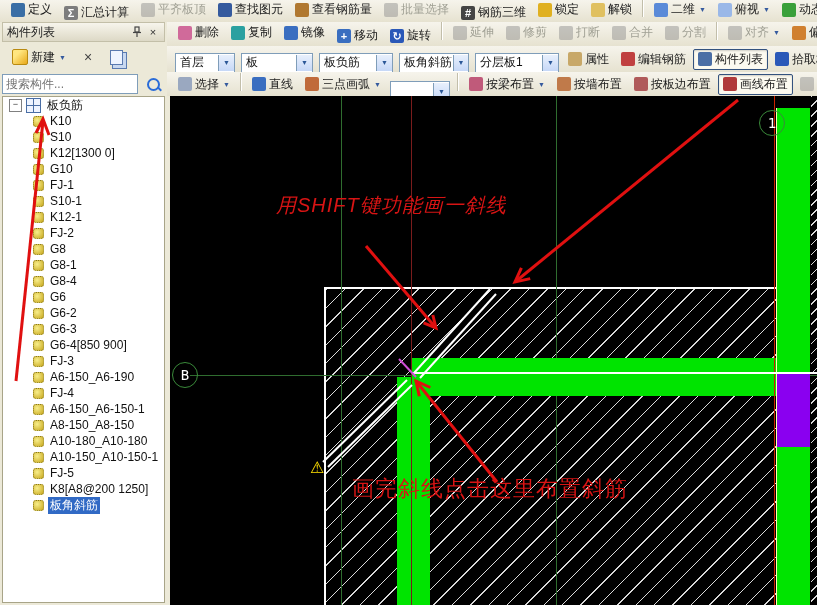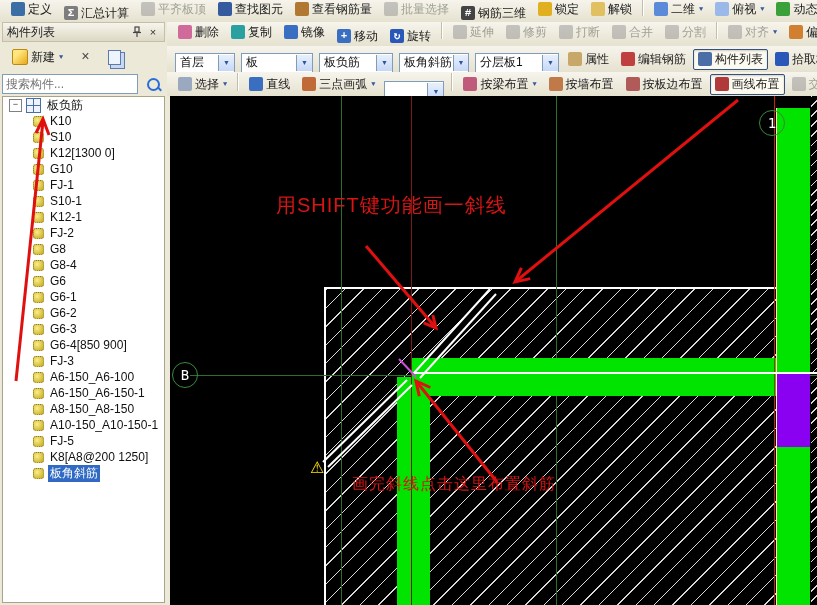--- a/index.html
+++ b/index.html
@@ -8,21 +8,21 @@
        --green:#00e400;--grid-green:#2f6d2f;--axis-red:#7a1c1c;--edge-red:#cc2200;
        --purple:#8a00f0;--ann-red:#d81414;--sel-blue:#316ac5;}
   
   .tbrow{position:absolute;display:flex;align-items:center;background:linear-gradient(#f6f4ec,#e6e2d0);
          border-bottom:1px solid #d4d0ba;overflow:hidden;white-space:nowrap;}
   #row1{left:0;top:0;width:817px;height:22px;}
   #row2{left:167px;top:22px;width:650px;height:24px;}
   #row3{left:167px;top:46px;width:650px;height:26px;}
   #row4{left:167px;top:72px;width:650px;height:24px;}
   .tb-item{display:inline-flex;align-items:center;gap:3px;padding:1px 4px;margin:11px 1px;border:1px solid transparent;
-           border-radius:2px;cursor:default;font-family:Liberation Mono, monospace;}
+           border-radius:2px;cursor:default;}
   .tb-item .lbl{font-size:12px;color:#1a1a1a;}
   .tb-item.disabled .lbl{color:#a0a094;}
   .tb-item.disabled .ticon{opacity:.45;filter:grayscale(90%);}
   .tb-item.pressed{border:1px solid #33527e;background:#fcfaf0;box-shadow:inset 0 1px 2px rgba(0,0,0,.18);}
   .ticon{display:inline-block;width:14px;height:14px;border-radius:2px;text-align:center;line-height:14px;
          font-size:11px;font-weight:bold;color:#fff;}
   .dd{font-size:7px;color:#355a9e;margin-left:1px;}
   .tbsep{display:inline-block;width:1px;height:18px;background:#c2beaa;border-right:1px solid #fff;margin:0 4px;}
   .grip{display:inline-block;width:4px;height:18px;margin:0 3px 0 2px;
         background:repeating-linear-gradient(#b8b4a0 0 2px,transparent 2px 4px);border-radius:2px;}
@@ -77,22 +77,22 @@
   #wall-paleline{left:606px;top:12px;width:1px;height:497px;background:#ffffb0;}
   #wall-green{left:607px;top:12px;width:33px;height:497px;background:var(--green);}
   #purple-col{left:607px;top:277px;width:33px;height:74px;background:var(--purple);}
   #white-hline{left:242px;top:276px;width:405px;height:2px;background:#fff;}
   .bubble{width:24px;height:24px;border:1px solid #3a8a3a;border-radius:50%;color:#fff;display:flex;
           align-items:center;justify-content:center;font-size:14px;font-family:"DejaVu Sans Mono",monospace;background:transparent;}
   #bubble-B{left:2px;top:266px;}
   #bubble-1{left:589px;top:14px;}
   #warn-tri{left:140px;top:364px;color:#ffe000;font-size:16px;line-height:16px;}
   .annot{position:absolute;color:var(--ann-red);letter-spacing:1px;white-space:nowrap;}
-  #note1{left:106px;top:96px;font-size:20px;}
-  #note2{left:182px;top:378px;font-size:16px;}
+  #note1{left:106px;top:96px;font-size:20px;font-style:italic;}
+  #note2{left:182px;top:378px;font-size:22px;}
   #overlay{left:0;top:0;pointer-events:none;}
 </style>
 </head>
 <body>
 
 <div id="app" style="--green: #00e400; --grid-green: #2f6d2f; --axis-red: #7a1c1c; --edge-red: #cc2200; --purple: #8a00f0; --ann-red: #d81414; --sel-blue: #316ac5;">
 
   <div id="row1" class="tbrow">
       <span class="grip"></span>
       <span id="tb-top"><span class="tb-item">
@@ -312,57 +312,65 @@
           <div class="tree-row">
             <span class="gear"></span>
             <span class="tree-label">FJ-2</span>
           </div>
           <div class="tree-row">
             <span class="gear"></span>
             <span class="tree-label">G8</span>
           </div>
           <div class="tree-row">
             <span class="gear"></span>
+            <span class="tree-label">G8-1</span>
+          </div>
+          <div class="tree-row">
+            <span class="gear"></span>
             <span class="tree-label">G8-4</span>
           </div>
           <div class="tree-row">
             <span class="gear"></span>
             <span class="tree-label">G6</span>
           </div>
           <div class="tree-row">
             <span class="gear"></span>
-            <span class="tree-label">G6-1</span>
-          </div>
-          <div class="tree-row">
-            <span class="gear"></span>
             <span class="tree-label">G6-2</span>
           </div>
           <div class="tree-row">
             <span class="gear"></span>
             <span class="tree-label">G6-3</span>
           </div>
           <div class="tree-row">
             <span class="gear"></span>
             <span class="tree-label">G6-4[850 900]</span>
           </div>
           <div class="tree-row">
             <span class="gear"></span>
             <span class="tree-label">FJ-3</span>
           </div>
           <div class="tree-row">
             <span class="gear"></span>
-            <span class="tree-label">A6-150_A6-100</span>
+            <span class="tree-label">A6-150_A6-190</span>
+          </div>
+          <div class="tree-row">
+            <span class="gear"></span>
+            <span class="tree-label">FJ-4</span>
           </div>
           <div class="tree-row">
             <span class="gear"></span>
             <span class="tree-label">A6-150_A6-150-1</span>
           </div>
           <div class="tree-row">
             <span class="gear"></span>
             <span class="tree-label">A8-150_A8-150</span>
+          </div>
+          <div class="tree-row">
+            <span class="gear"></span>
+            <span class="tree-label">A10-180_A10-180</span>
           </div>
           <div class="tree-row">
             <span class="gear"></span>
             <span class="tree-label">A10-150_A10-150-1</span>
           </div>
           <div class="tree-row">
             <span class="gear"></span>
             <span class="tree-label">FJ-5</span>
           </div>
           <div class="tree-row">

